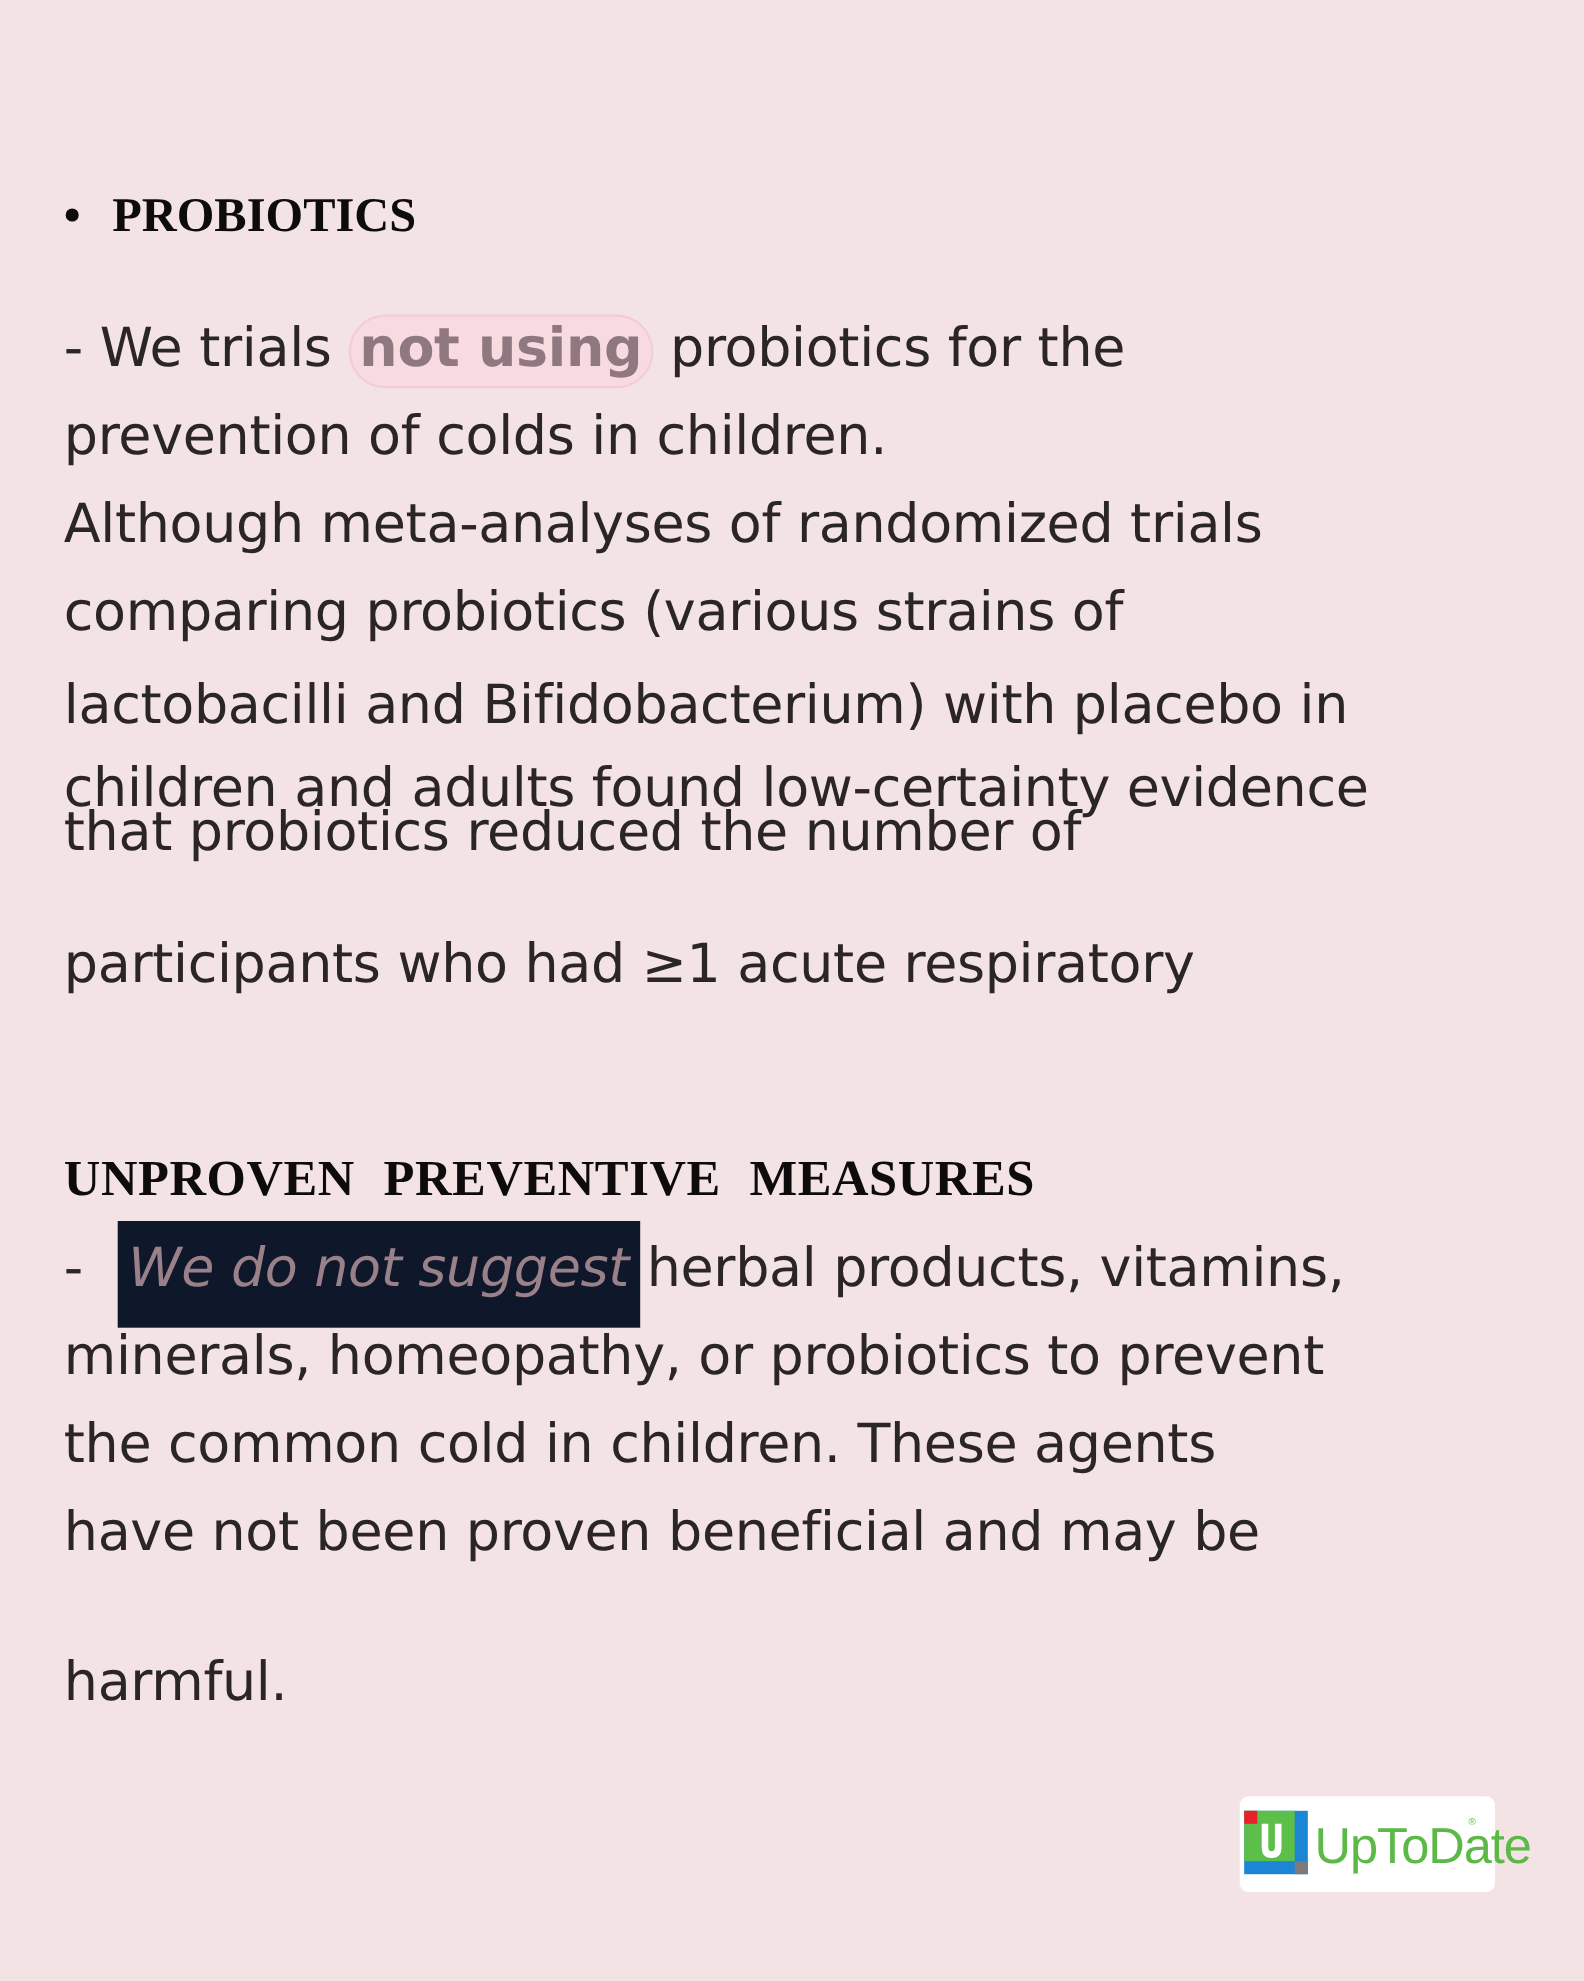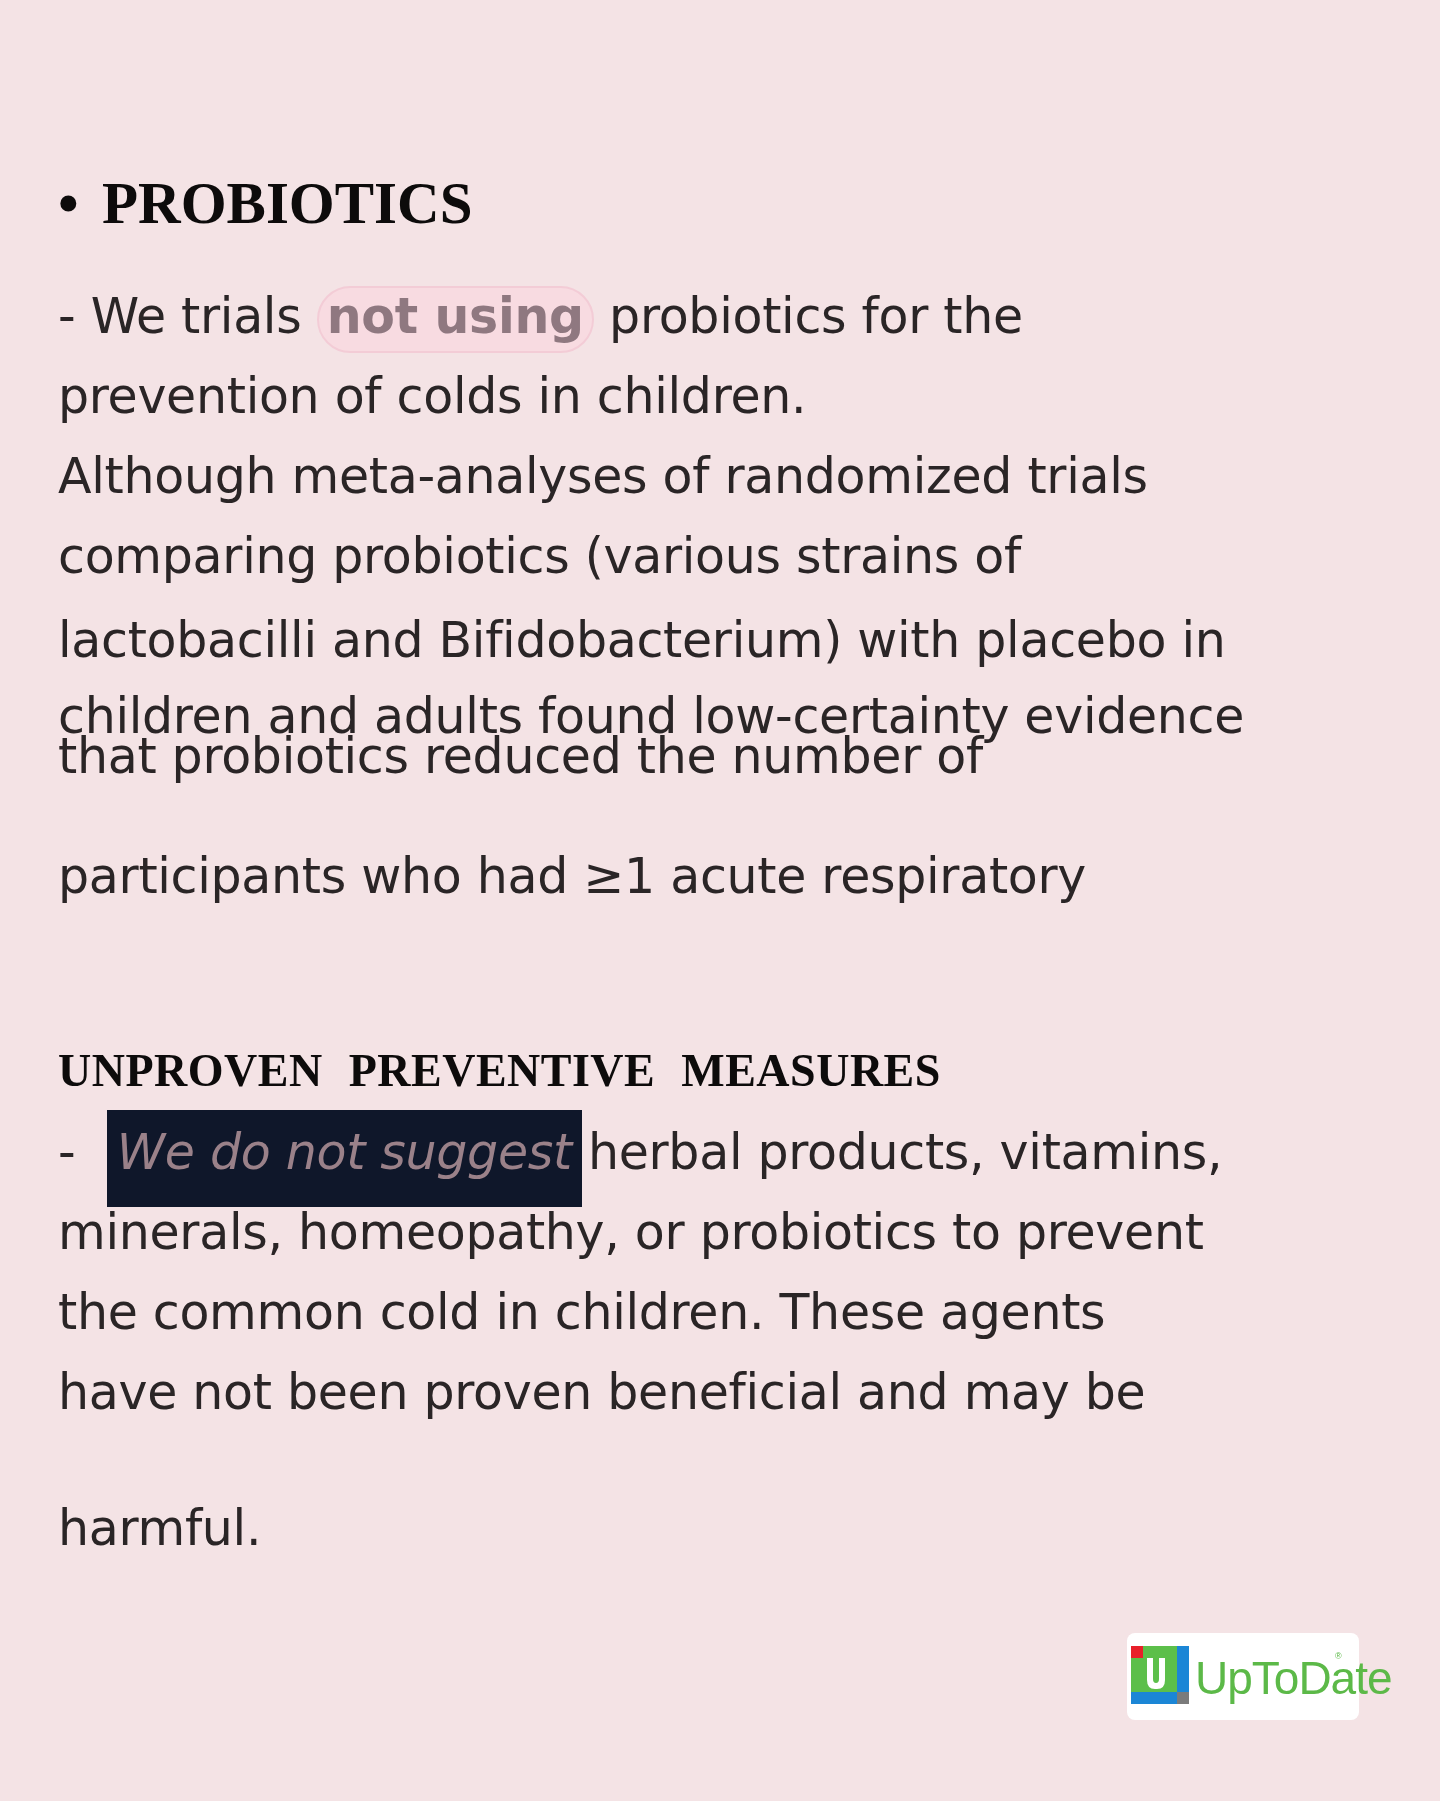--- a/index.html
+++ b/index.html
@@ -10,21 +10,21 @@
     font-family: "DejaVu Sans", sans-serif;
   }
   .heading {
     position: absolute;
     font-family: "Liberation Serif", serif;
     font-weight: bold;
     color: #0d0b0b;
     white-space: nowrap;
     line-height: 1;
   }
-  #h1 { left: 58px; top: 174px; font-size: 59px; letter-spacing: 0px; }
+  #h1 { left: 58px; top: 174px; font-size: 44px; letter-spacing: 0px; }
   #h1 .bullet { display: inline-block; width: 44px; }
   #h2 { left: 58px; top: 1048px; font-size: 46px; letter-spacing: 0.5px; word-spacing: 14px; }
   .body-line {
     position: absolute;
     left: 58px;
     font-size: 49px;
     font-weight: normal;
     color: #2a2526;
     white-space: nowrap;
     line-height: 1;

